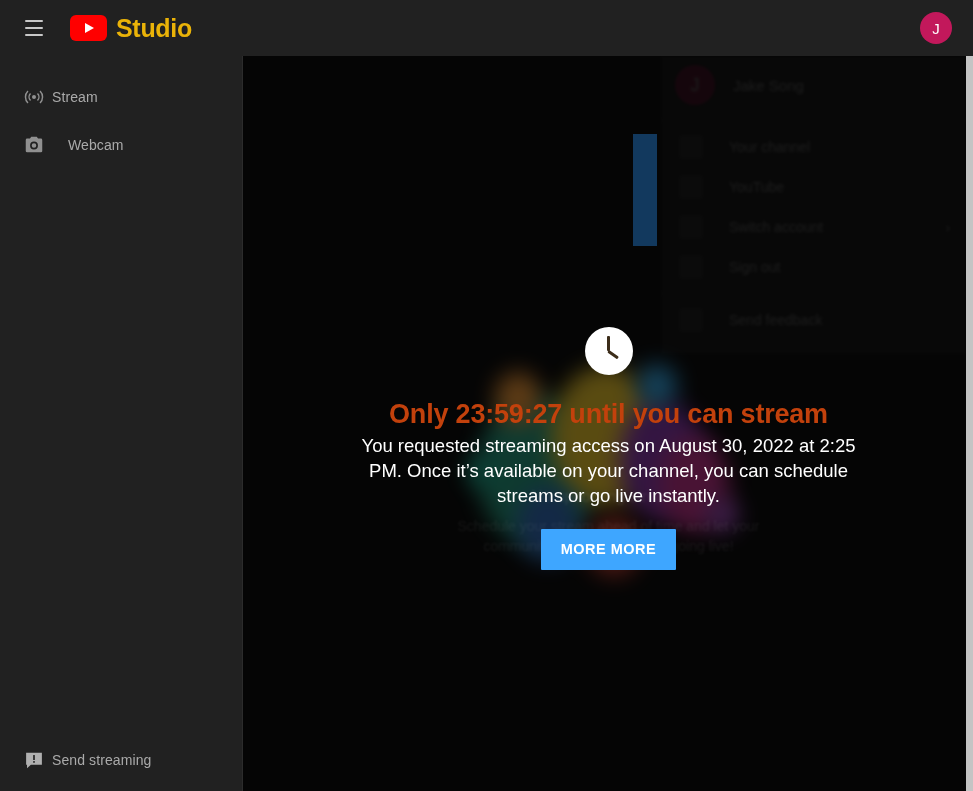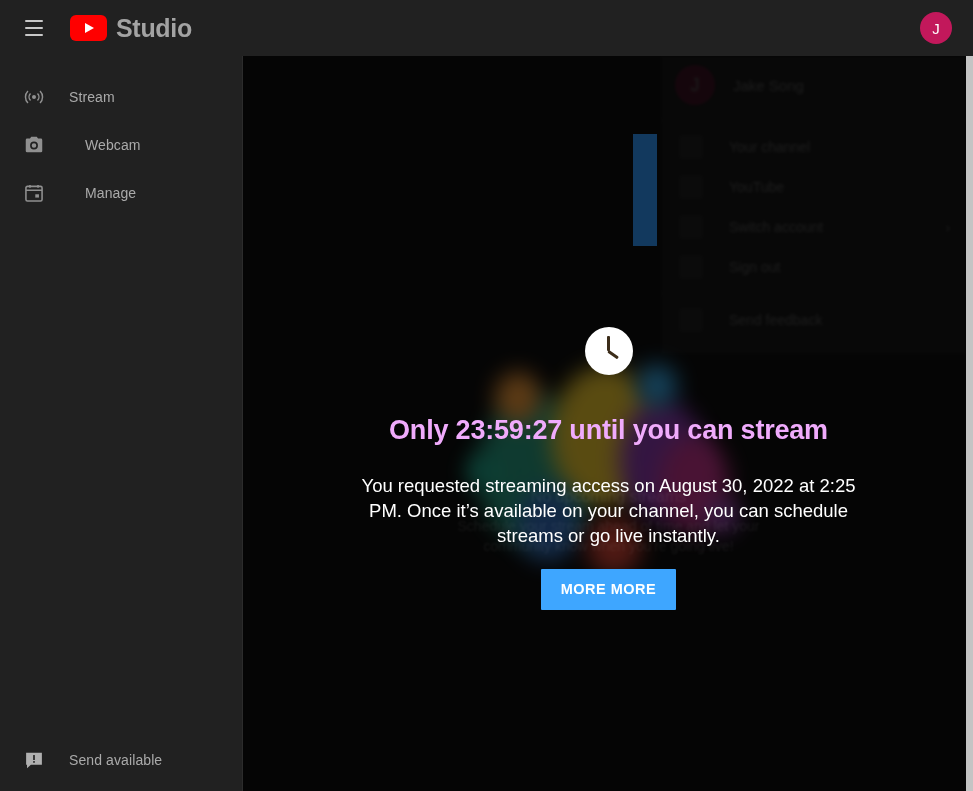--- a/index.html
+++ b/index.html
@@ -64,21 +64,21 @@
     justify-content: center;
   }
   #yt-logo .tri {
     width: 0; height: 0;
     border-left: 9px solid #ffffff;
     border-top: 5.5px solid transparent;
     border-bottom: 5.5px solid transparent;
     margin-left: 2px;
   }
   #brand-text {
-    color: #a3a3a3;
+    color: #eab308;
     font-size: 25px;
     font-weight: 700;
     letter-spacing: -0.3px;
     line-height: 1;
   }
 
   #header-spacer { flex: 1; }
 
   #avatar-button {
     width: 32px; height: 32px;
@@ -120,21 +120,21 @@
     width: 24px; height: 24px;
     flex: none;
     display: flex;
     align-items: center;
     justify-content: center;
     color: #909090;
   }
   .nav-icon svg { display: block; }
 
   .nav-label {
-    margin-left: 23px;
+    margin-left: 6px;
     color: #aaaaaa;
     font-size: 14px;
     font-weight: 400;
     letter-spacing: 0.1px;
   }
 
   #feedback-item {
     position: absolute;
     bottom: 7px; left: 0;
     width: 243px;
@@ -266,36 +266,36 @@
   }
   
   #clock-icon .hand-h {
     width: 2.6px; height: 12px;
     left: 22.7px; top: 12px;
     transform-origin: 50% 100%;
     transform: rotate(125deg);
   }
 
   #countdown-title {
-    color: #f0abfc;
+    color: #c2410c;
     font-size: 27px;
     font-weight: 700;
     letter-spacing: -0.2px;
-    margin-top: 40px;
+    margin-top: 24px;
     white-space: nowrap;
   }
 
   #countdown-desc {
     color: #ffffff;
     font-size: 18.5px;
     font-weight: 400;
     line-height: 25px;
     text-align: center;
     width: 505px;
-    margin-top: 27px;
+    margin-top: 3px;
   }
 
   #learn-more-button {
     margin-top: 21px;
     background: #3ea6ff;
     color: #ffffff;
     border: none;
     font-family: "Liberation Sans", sans-serif;
     font-size: 14.5px;
     font-weight: 700;
@@ -470,40 +470,30 @@
 
     <div class="nav-item">
       <span class="nav-icon">
         <svg width="22" height="22" viewBox="0 0 24 24" fill="currentColor">
           <path d="M9 3l-1.4 2H4.5A1.5 1.5 0 003 6.5v12A1.5 1.5 0 004.5 20h15a1.5 1.5 0 001.5-1.5v-12A1.5 1.5 0 0019.5 5h-3.1L15 3H9zm3 5.2a4.3 4.3 0 110 8.6 4.3 4.3 0 010-8.6zm0 1.8a2.5 2.5 0 100 5 2.5 2.5 0 000-5z"></path>
         </svg>
       </span>
       <span class="nav-label">Webcam</span>
     </div>
 
-    <div class="nav-item">
-      <span class="nav-icon">
-        <svg width="22" height="22" viewBox="0 0 24 24" fill="none" stroke="currentColor" stroke-width="1.7">
-          <rect x="3.2" y="4.8" width="17.6" height="16" rx="1.6"></rect>
-          <path d="M3.2 9h17.6M7.6 3.2v3.2M16.4 3.2v3.2"></path>
-          <rect x="13.4" y="13.4" width="4" height="3.6" fill="currentColor" stroke="none"></rect>
-        </svg>
-      </span>
-      <span class="nav-label">Manage</span>
-    </div>
 
     <div id="feedback-item">
       <span class="nav-icon" style="color:#b0b0b0;">
         <svg width="22" height="22" viewBox="0 0 24 24" fill="currentColor">
           <path d="M3.4 4h17.2v13.2H8.6L4.4 21V17.2H3.4V4z"></path>
           <rect x="11.1" y="6.6" width="1.8" height="5.4" fill="#212121"></rect>
           <rect x="11.1" y="13.2" width="1.8" height="1.8" fill="#212121"></rect>
         </svg>
       </span>
-      <span class="nav-label">Send available</span>
+      <span class="nav-label">Send streaming</span>
     </div>
   </div>
 
   <div id="header">
     <div id="hamburger">
       <span></span>
         <span></span>
         <span></span>
     </div>
     <div id="brand">

